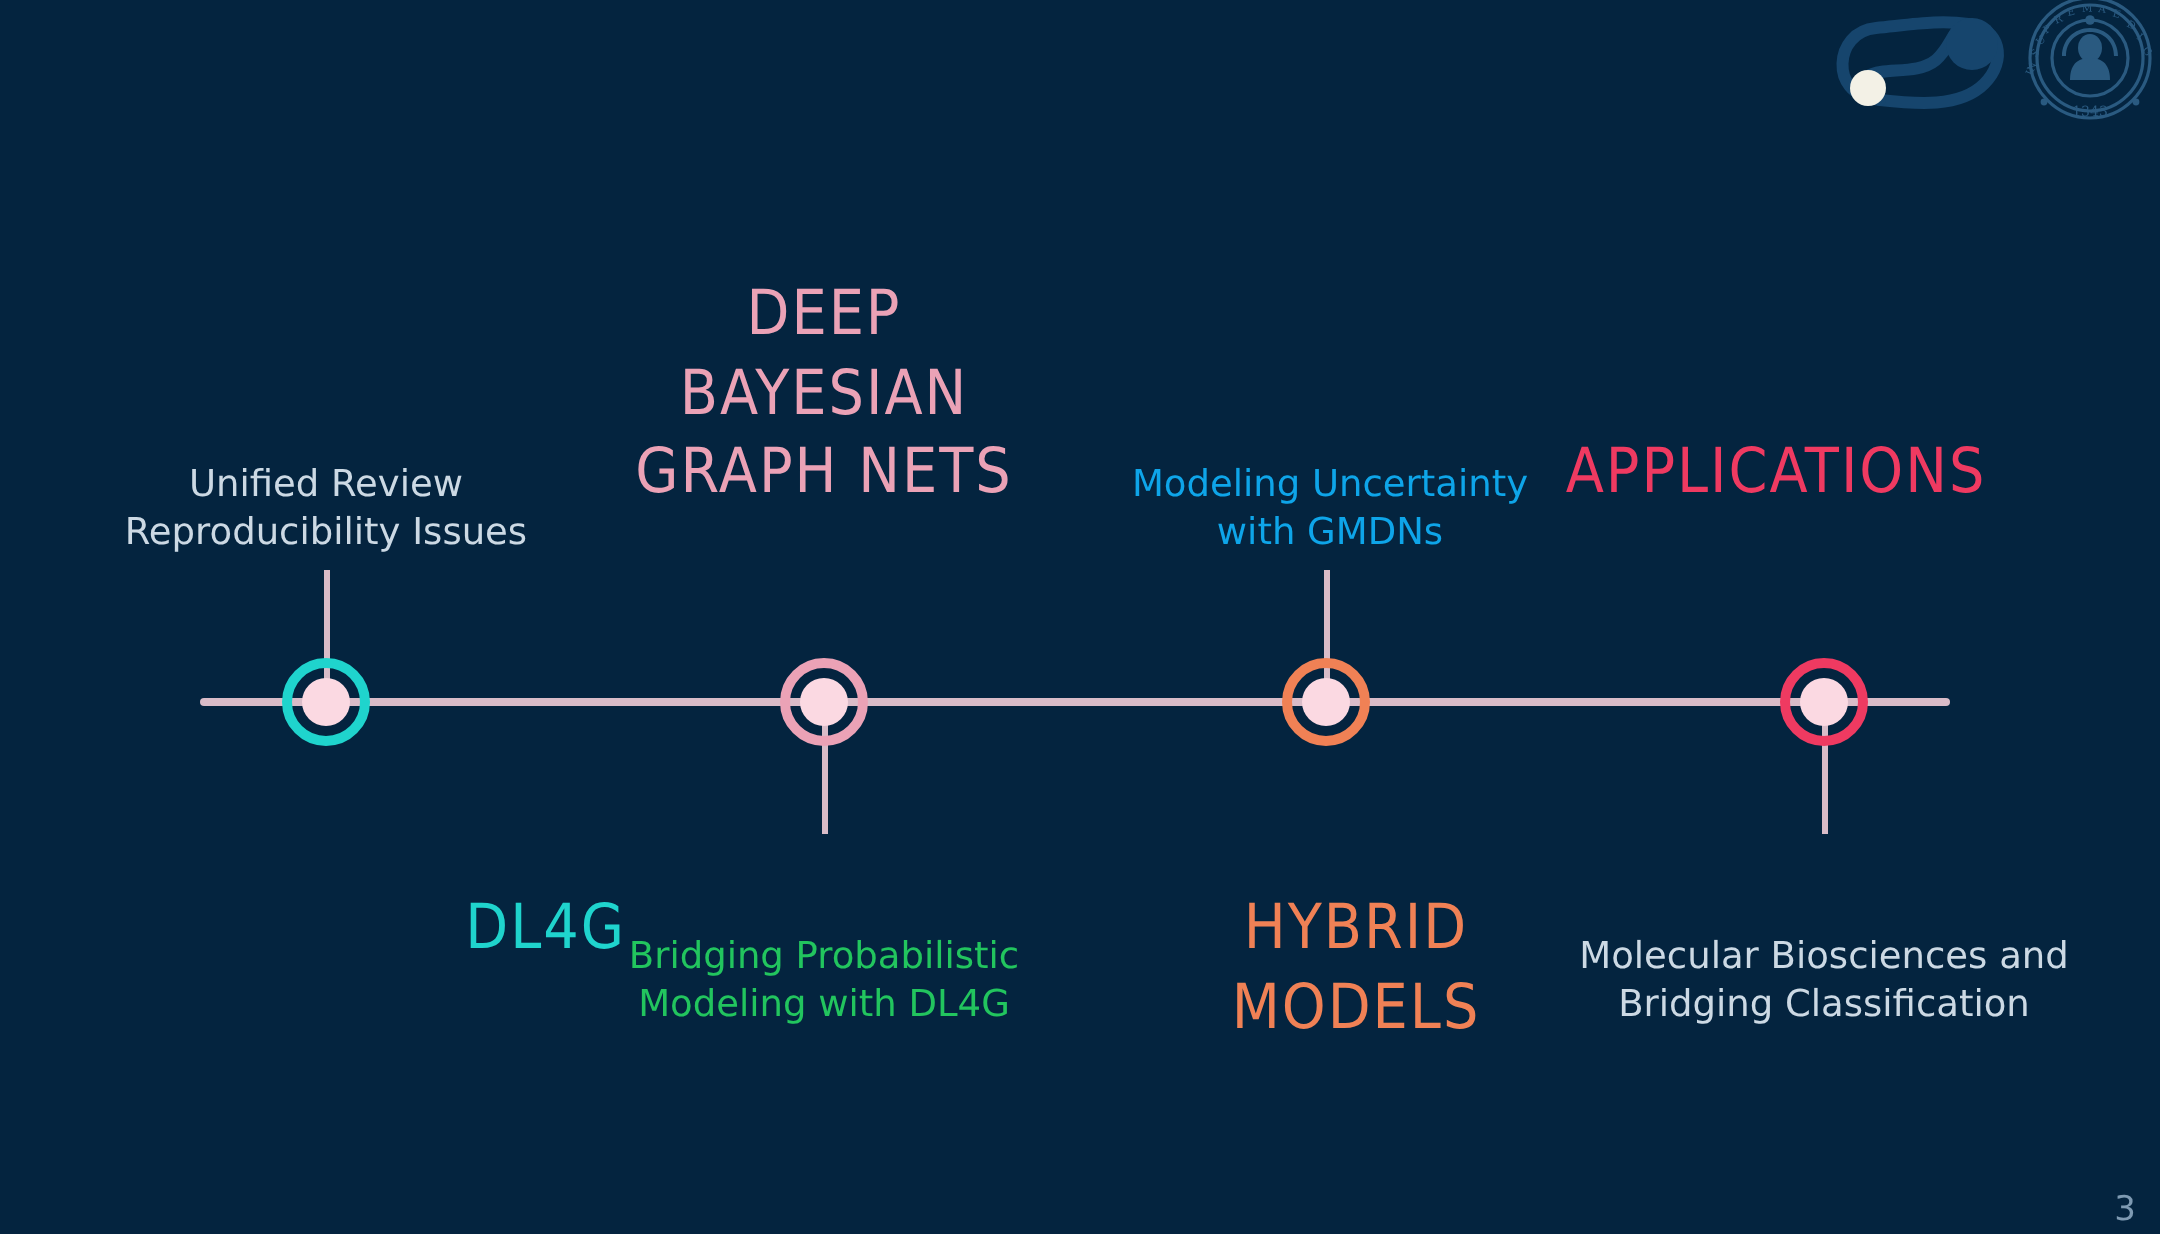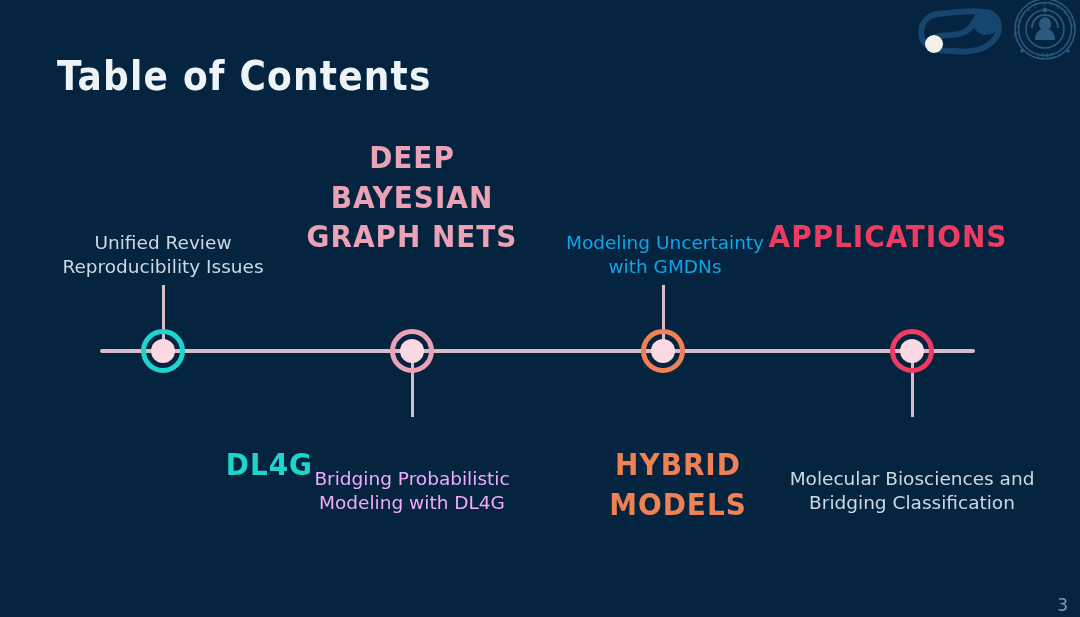--- a/index.html
+++ b/index.html
@@ -100,21 +100,21 @@
 
   
   .label {
     position: absolute;
     text-align: center;
     white-space: pre-line;
     line-height: 1.22;
   }
   .label.big {
     font-family: "DejaVu Sans Condensed", "Liberation Sans Narrow", "Liberation Sans", sans-serif;
-    font-weight: 700;
+    font-weight: 400;
     font-size: 31px;
     letter-spacing: 1px;
     line-height: 1.28;
   }
   .label.small {
     font-family: "DejaVu Sans", sans-serif;
     font-weight: 400;
     font-size: 18.5px;
     color: #ccd9e4;
     line-height: 1.3;
@@ -174,42 +174,41 @@
         <text transform="translate(39,8) rotate(7)">A</text>
         <text transform="translate(46,10) rotate(17)">E</text>
         <text transform="translate(53,15) rotate(30)">D</text>
         <text transform="translate(58,21) rotate(42)">I</text>
         <text transform="translate(61,27) rotate(52)">G</text>
       </g>
     </svg>
 
   </div>
 
-  <div class="page-title">Table of Contents</div>
 
   <div class="timeline-line"></div>
 
   <div id="nodes">
       <div class="node" style="left: 163px; top: 351px;">
         <div class="stem up" style="height: 62px;"></div>
         <div class="ring" style="border-color: rgb(31, 212, 205);"></div>
         <div class="dot" style="background: rgb(251, 217, 226);"></div>
       </div>
       <div class="label big" style="color: rgb(31, 212, 205); width: 300px; left: 13px; top: 445px; text-align: right;">DL4G</div>
       <div class="label small" style="color: rgb(204, 217, 228); width: 300px; left: 13px; top: 209px;">Unified Review
 Reproducibility Issues</div>
       <div class="node" style="left: 412px; top: 351px;">
         <div class="stem down" style="height: 62px;"></div>
         <div class="ring" style="border-color: rgb(235, 162, 182);"></div>
         <div class="dot" style="background: rgb(251, 217, 226);"></div>
       </div>
       <div class="label big" style="color: rgb(235, 162, 182); width: 300px; left: 262px; top: 138px;">DEEP
 BAYESIAN
 GRAPH NETS</div>
-      <div class="label small" style="color: #f0abfc; width: 300px; left: 262px; top: 445px;">Bridging Probabilistic
+      <div class="label small" style="color: #22c55e; width: 300px; left: 262px; top: 445px;">Bridging Probabilistic
 Modeling with DL4G</div>
       <div class="node" style="left: 663px; top: 351px;">
         <div class="stem up" style="height: 62px;"></div>
         <div class="ring" style="border-color: rgb(240, 129, 85);"></div>
         <div class="dot" style="background: rgb(251, 217, 226);"></div>
       </div>
       <div class="label big" style="color: rgb(240, 129, 85); width: 300px; left: 528px; top: 445px;">HYBRID
 MODELS</div>
       <div class="label small" style="color: #0ea5e9; width: 300px; left: 515px; top: 209px;">Modeling Uncertainty
 with GMDNs</div>

